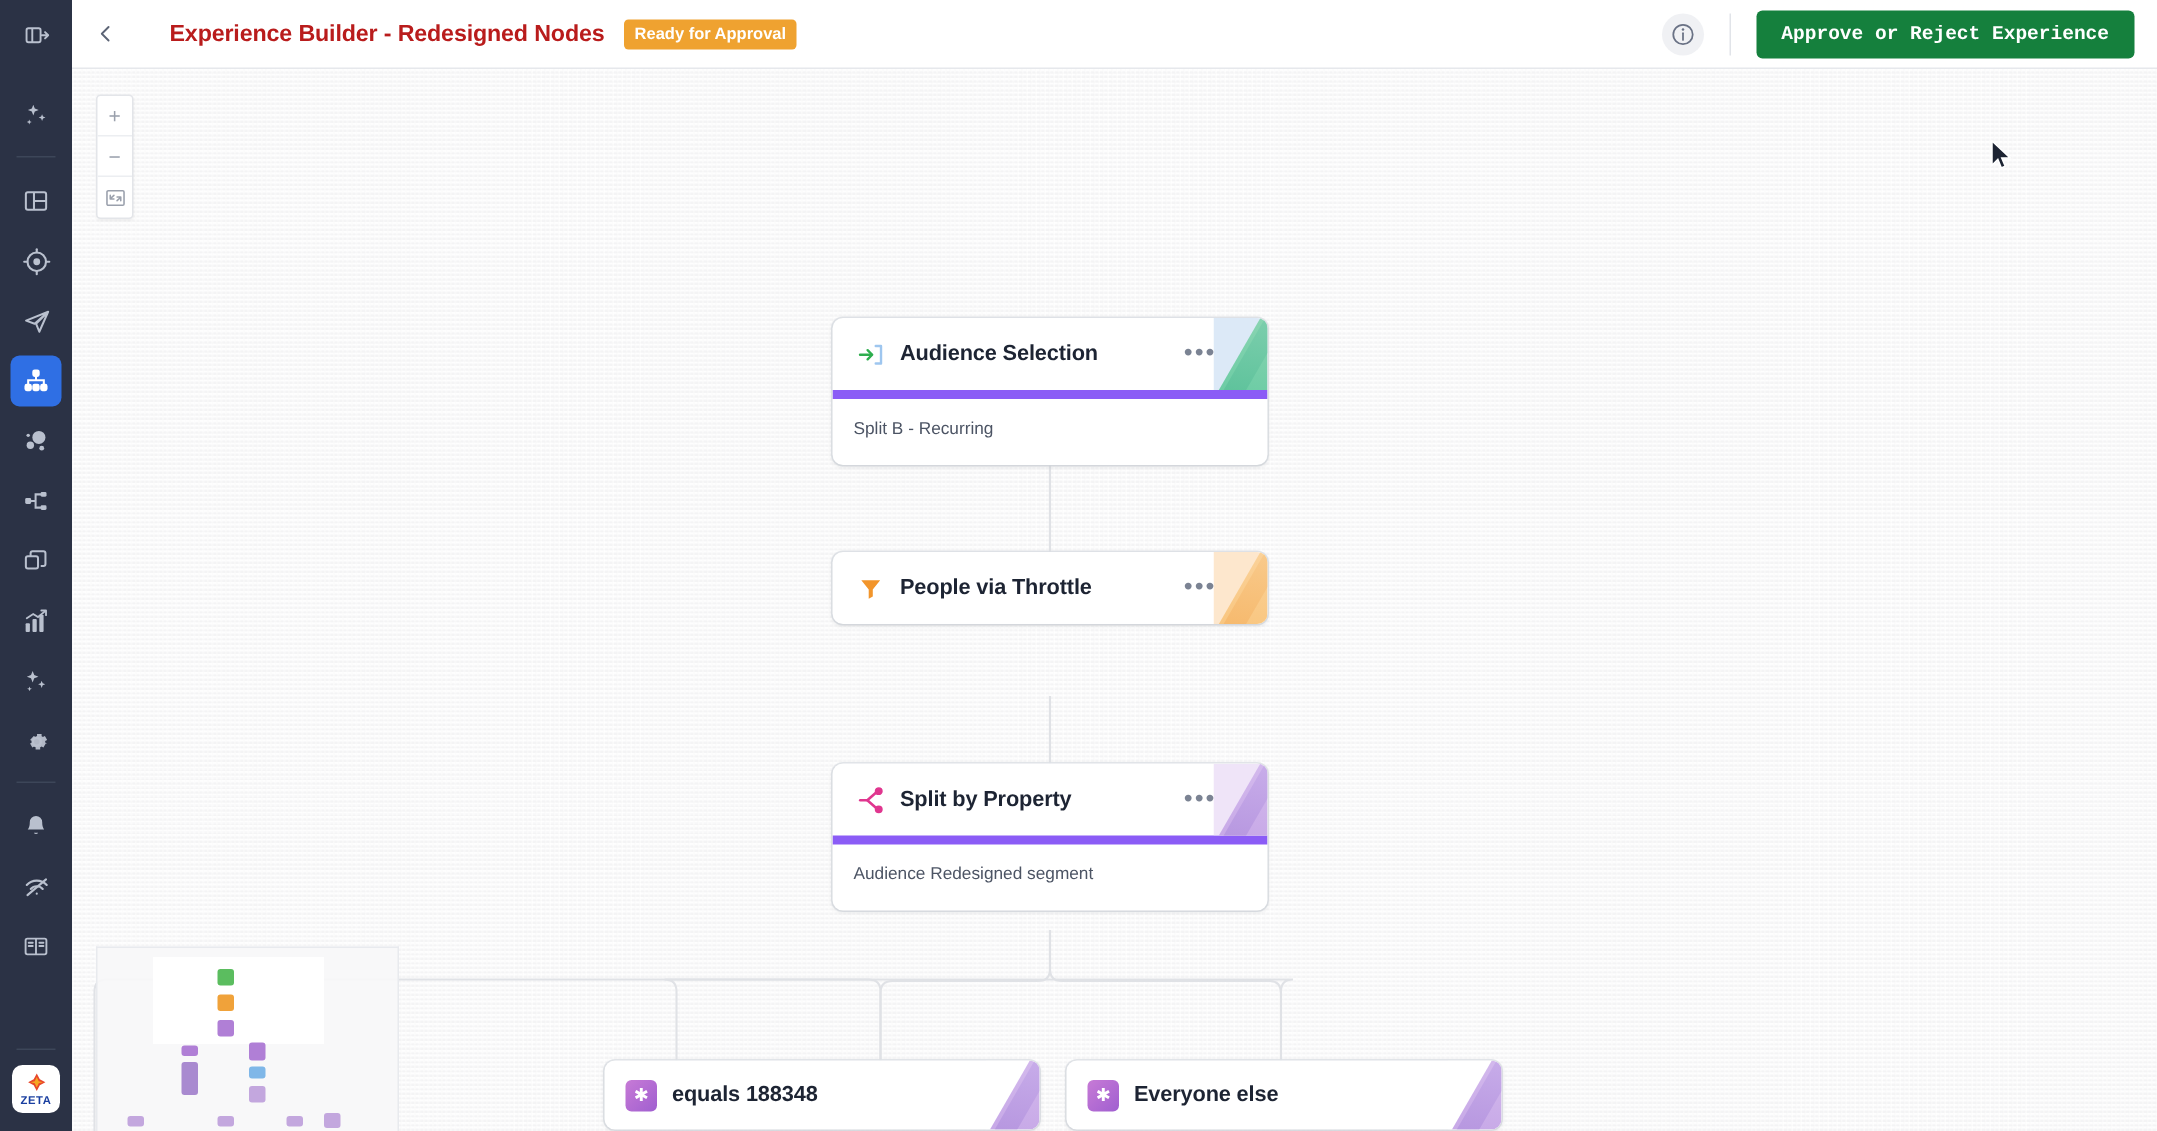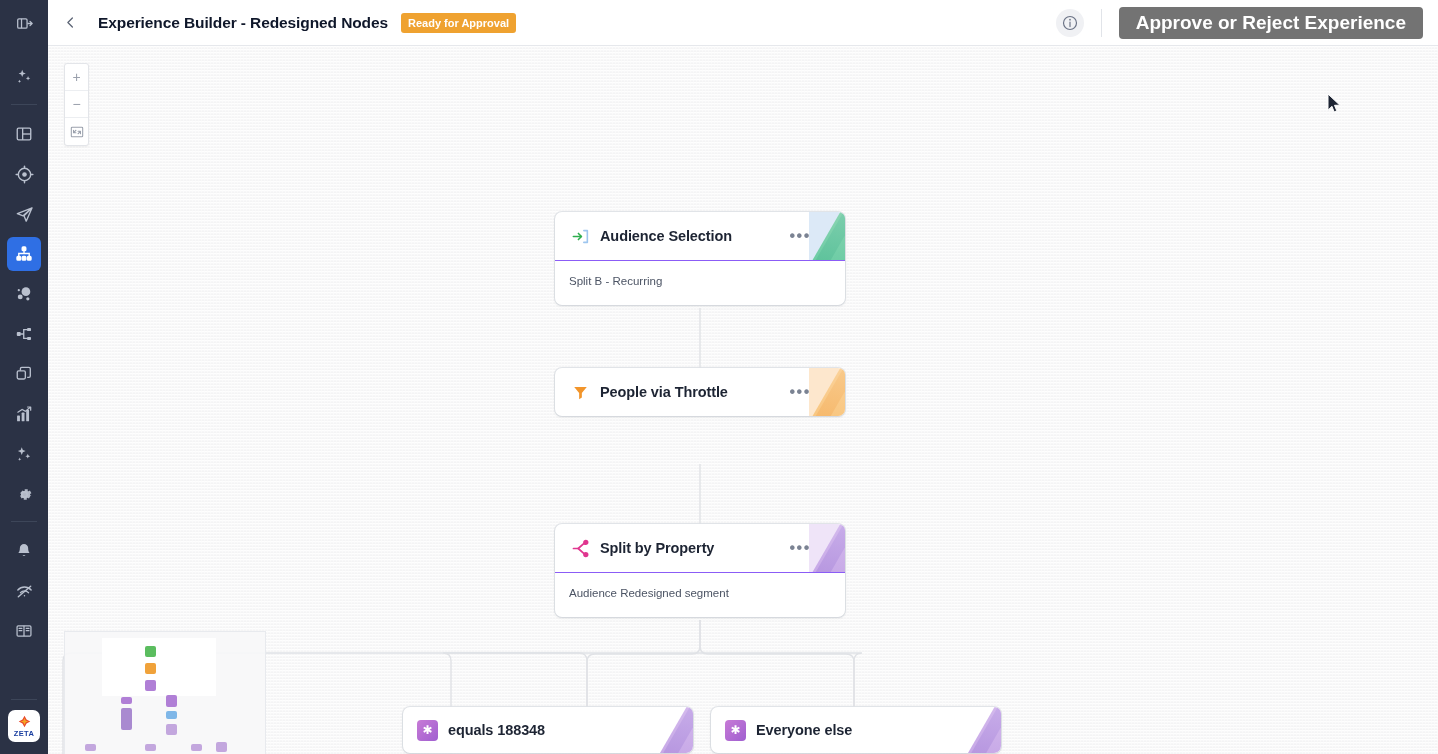--- a/index.html
+++ b/index.html
@@ -56,47 +56,47 @@
     background: #ffffff;
     border-bottom: 1px solid #e6e8ec;
     display: flex; align-items: center;
     position: relative; z-index: 20;
   }
   .back-btn {
     width: 44px; height: 46px; display: flex; align-items: center; justify-content: center;
     color: #5c6475; cursor: pointer;
   }
   .title {
-    font-size: 15.5px; font-weight: bold; color: #0f172a;
-    letter-spacing: -0.1px; margin-left: 6px; white-space: nowrap;
+    font-size: 15.5px; font-weight: bold; color: #b91c1c;
+    letter-spacing: -0.1px; margin-left: 21px; white-space: nowrap;
   }
   .badge {
     margin-left: 13px;
     background: #efa230; color: #ffffff;
     font-size: 11px; font-weight: bold;
     padding: 4px 7px 4px 7px; border-radius: 3px;
     white-space: nowrap;
   }
   .topbar-right {
     margin-left: auto; display: flex; align-items: center; padding-right: 15px;
   }
   .info-btn {
     width: 28px; height: 28px; border-radius: 50%;
     background: #f0f1f4; color: #6a7285;
     display: flex; align-items: center; justify-content: center;
     cursor: pointer;
   }
   .vdiv { width: 1px; height: 28px; background: #e1e4e9; margin: 0 17px; }
   .approve-btn {
-    background: #737373; color: #ffffff;
-    font-size: 19px; font-weight: bold;
+    background: #15803d; color: #ffffff;
+    font-size: 13px; font-weight: bold;
     border: none; border-radius: 4px;
     height: 32px; padding: 0 17px;
     cursor: pointer; white-space: nowrap;
-    font-family: Liberation Sans, sans-serif;
+    font-family: Liberation Mono, monospace;
   }
 
   
   .canvas {
     position: absolute; top: 46px; left: 0;
     width: 1390px; height: 708px;
     background-color: #f7f7f8;
     background-image:
       linear-gradient(rgba(255,255,255,.85) 1px, transparent 1px),
       linear-gradient(90deg, rgba(255,255,255,.85) 1px, transparent 1px);
@@ -152,21 +152,21 @@
     font-size: 14.5px; font-weight: bold; color: #1d2433; letter-spacing: -.1px;
     white-space: nowrap;
   }
   .node-dots {
     margin-left: auto; color: #7b8393; letter-spacing: 1.6px;
     font-size: 16px; line-height: 10px; cursor: pointer;
     padding: 0 6px; z-index: 3; position: relative;
     font-weight: bold;
   }
   .node-body {
-    border-top: 1px solid #8b5cf6;
+    border-top: 6px solid #8b5cf6;
     padding: 14px 14px 18px 14px;
     font-size: 11.5px; color: #4c5464;
   }
   .ribbon {
     position: absolute; top: 0; right: 0; width: 36px; height: 100%;
     overflow: hidden; pointer-events: none;
   }
   .ribbon i {
     position: absolute; display: block;
   }
@@ -429,21 +429,21 @@
           <span class="node-title">People via Throttle</span>
           <span class="node-dots">•••</span>
           <span class="ribbon">
             <i style="top:0;right:0;width:36px;height:48px;background:#fde7cd;"></i>
             <i style="top:-6px;right:-14px;width:34px;height:74px;background:linear-gradient(160deg,#fbd49e,#f8c277);transform:rotate(30deg);"></i>
             <i style="top:-4px;right:6px;width:13px;height:72px;background:linear-gradient(160deg,#f9cb8d,#f5b464);transform:rotate(30deg);"></i>
           </span>
         </div>
       </div>
 
-      <div class="node" style="left:507px; top:478px; width:290px;">
+      <div class="node" style="left:507px; top:463px; width:290px;">
         <div class="node-head">
           <span class="node-ico">
             <svg width="19" height="19" viewBox="0 0 20 20" fill="none" stroke="#e0368f" stroke-width="1.8" stroke-linecap="round" stroke-linejoin="round">
               <path d="M2.6 10h5"></path>
               <path d="M7.6 10L14 4.4M7.6 10L14 15.6"></path>
               <circle cx="15.6" cy="3.6" r="1.9" fill="#e0368f"></circle>
               <circle cx="15.6" cy="16.4" r="1.9" fill="#e0368f"></circle>
             </svg>
           </span>
           <span class="node-title">Split by Property</span>

